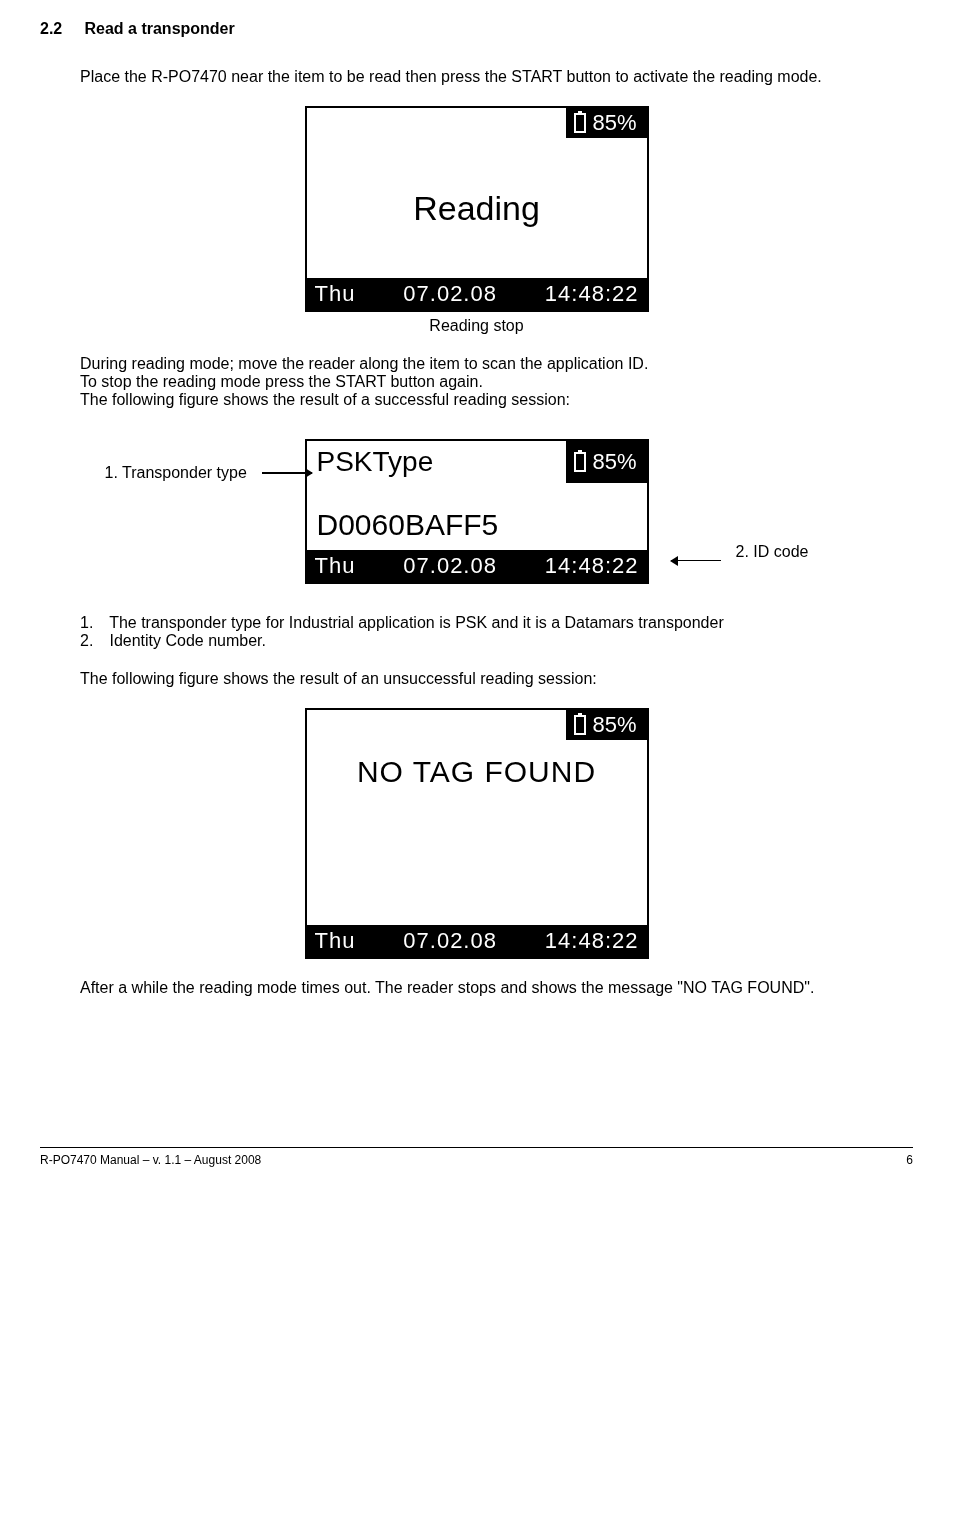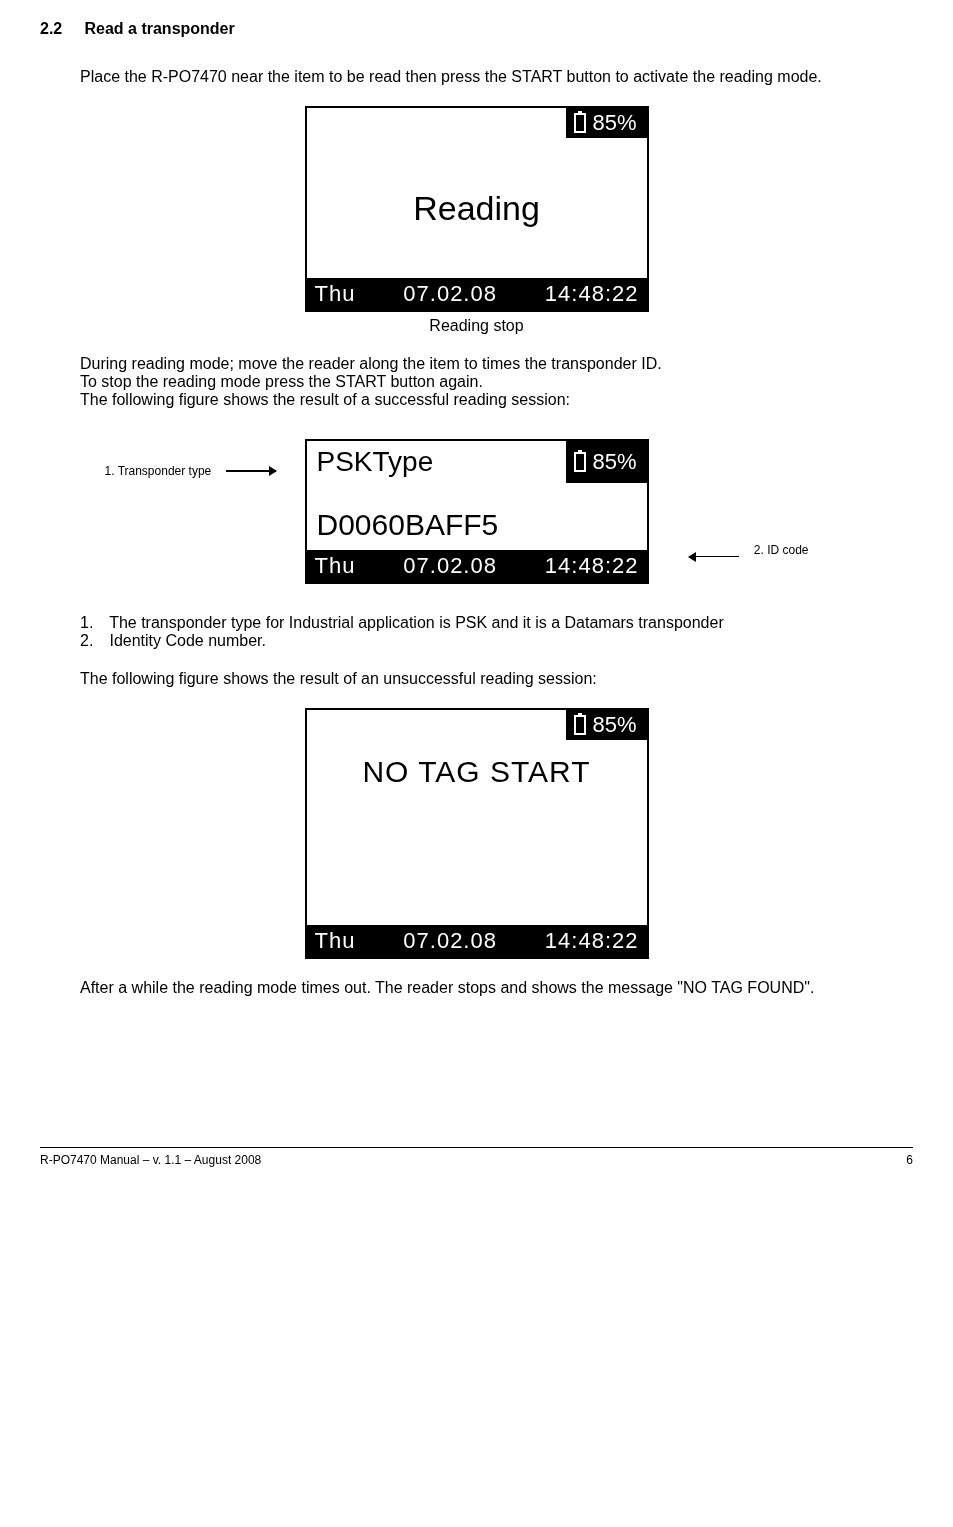--- a/index.html
+++ b/index.html
@@ -102,21 +102,21 @@
     }
     .annotated-figure {
       display: flex;
       align-items: center;
       justify-content: center;
       gap: 10px;
       margin: 20px 0 30px 0;
       position: relative;
     }
     .annotation {
-      font-size: 12px;
+      font-size: 16px;
       white-space: nowrap;
     }
     .arrow-right {
       width: 50px;
       height: 1.5px;
       background: #000;
       position: relative;
     }
     .arrow-right::after {
       content: '';
@@ -195,21 +195,21 @@
     </div>
     <div class="lcd-bottom">
       <span>Thu</span>
       <span>07.02.08</span>
       <span>14:48:22</span>
     </div>
   </div>
   <div class="caption">Reading stop</div>
 </div>
 
-<div class="body-text" style="margin-bottom:0">During reading mode; move the reader along the item to times the transponder ID.</div>
+<div class="body-text" style="margin-bottom:0">During reading mode; move the reader along the item to scan the application ID.</div>
 <div class="body-text" style="margin-bottom:0">To stop the reading mode press the START button again.</div>
 <div class="body-text">The following figure shows the result of a successful reading session:</div>
 
 <div style="display:flex; justify-content:center;">
   <div class="annotated-figure" style="position:relative;">
     <div class="left-annot">
       <span class="annotation">1. Transponder type</span>
       <div style="width:15px"></div>
       <div class="arrow-right"></div>
     </div>
@@ -254,21 +254,21 @@
 
 <div class="figure-container">
   <div class="lcd-screen">
     <div class="lcd-top">
       <div class="battery-bar">
         <span class="battery-icon"></span>
         <span>85%</span>
       </div>
     </div>
     <div class="lcd-mid" style="min-height:130px; padding:15px 10px 40px 10px; justify-content:flex-start;">
-      <span class="lcd-text-large" style="font-size:30px; letter-spacing:1px;">NO TAG START</span>
+      <span class="lcd-text-large" style="font-size:30px; letter-spacing:1px;">NO TAG FOUND</span>
     </div>
     <div class="lcd-bottom">
       <span>Thu</span>
       <span>07.02.08</span>
       <span>14:48:22</span>
     </div>
   </div>
 </div>
 
 <div class="body-text">After a while the reading mode times out.  The reader stops and shows the message "NO TAG FOUND".</div>

